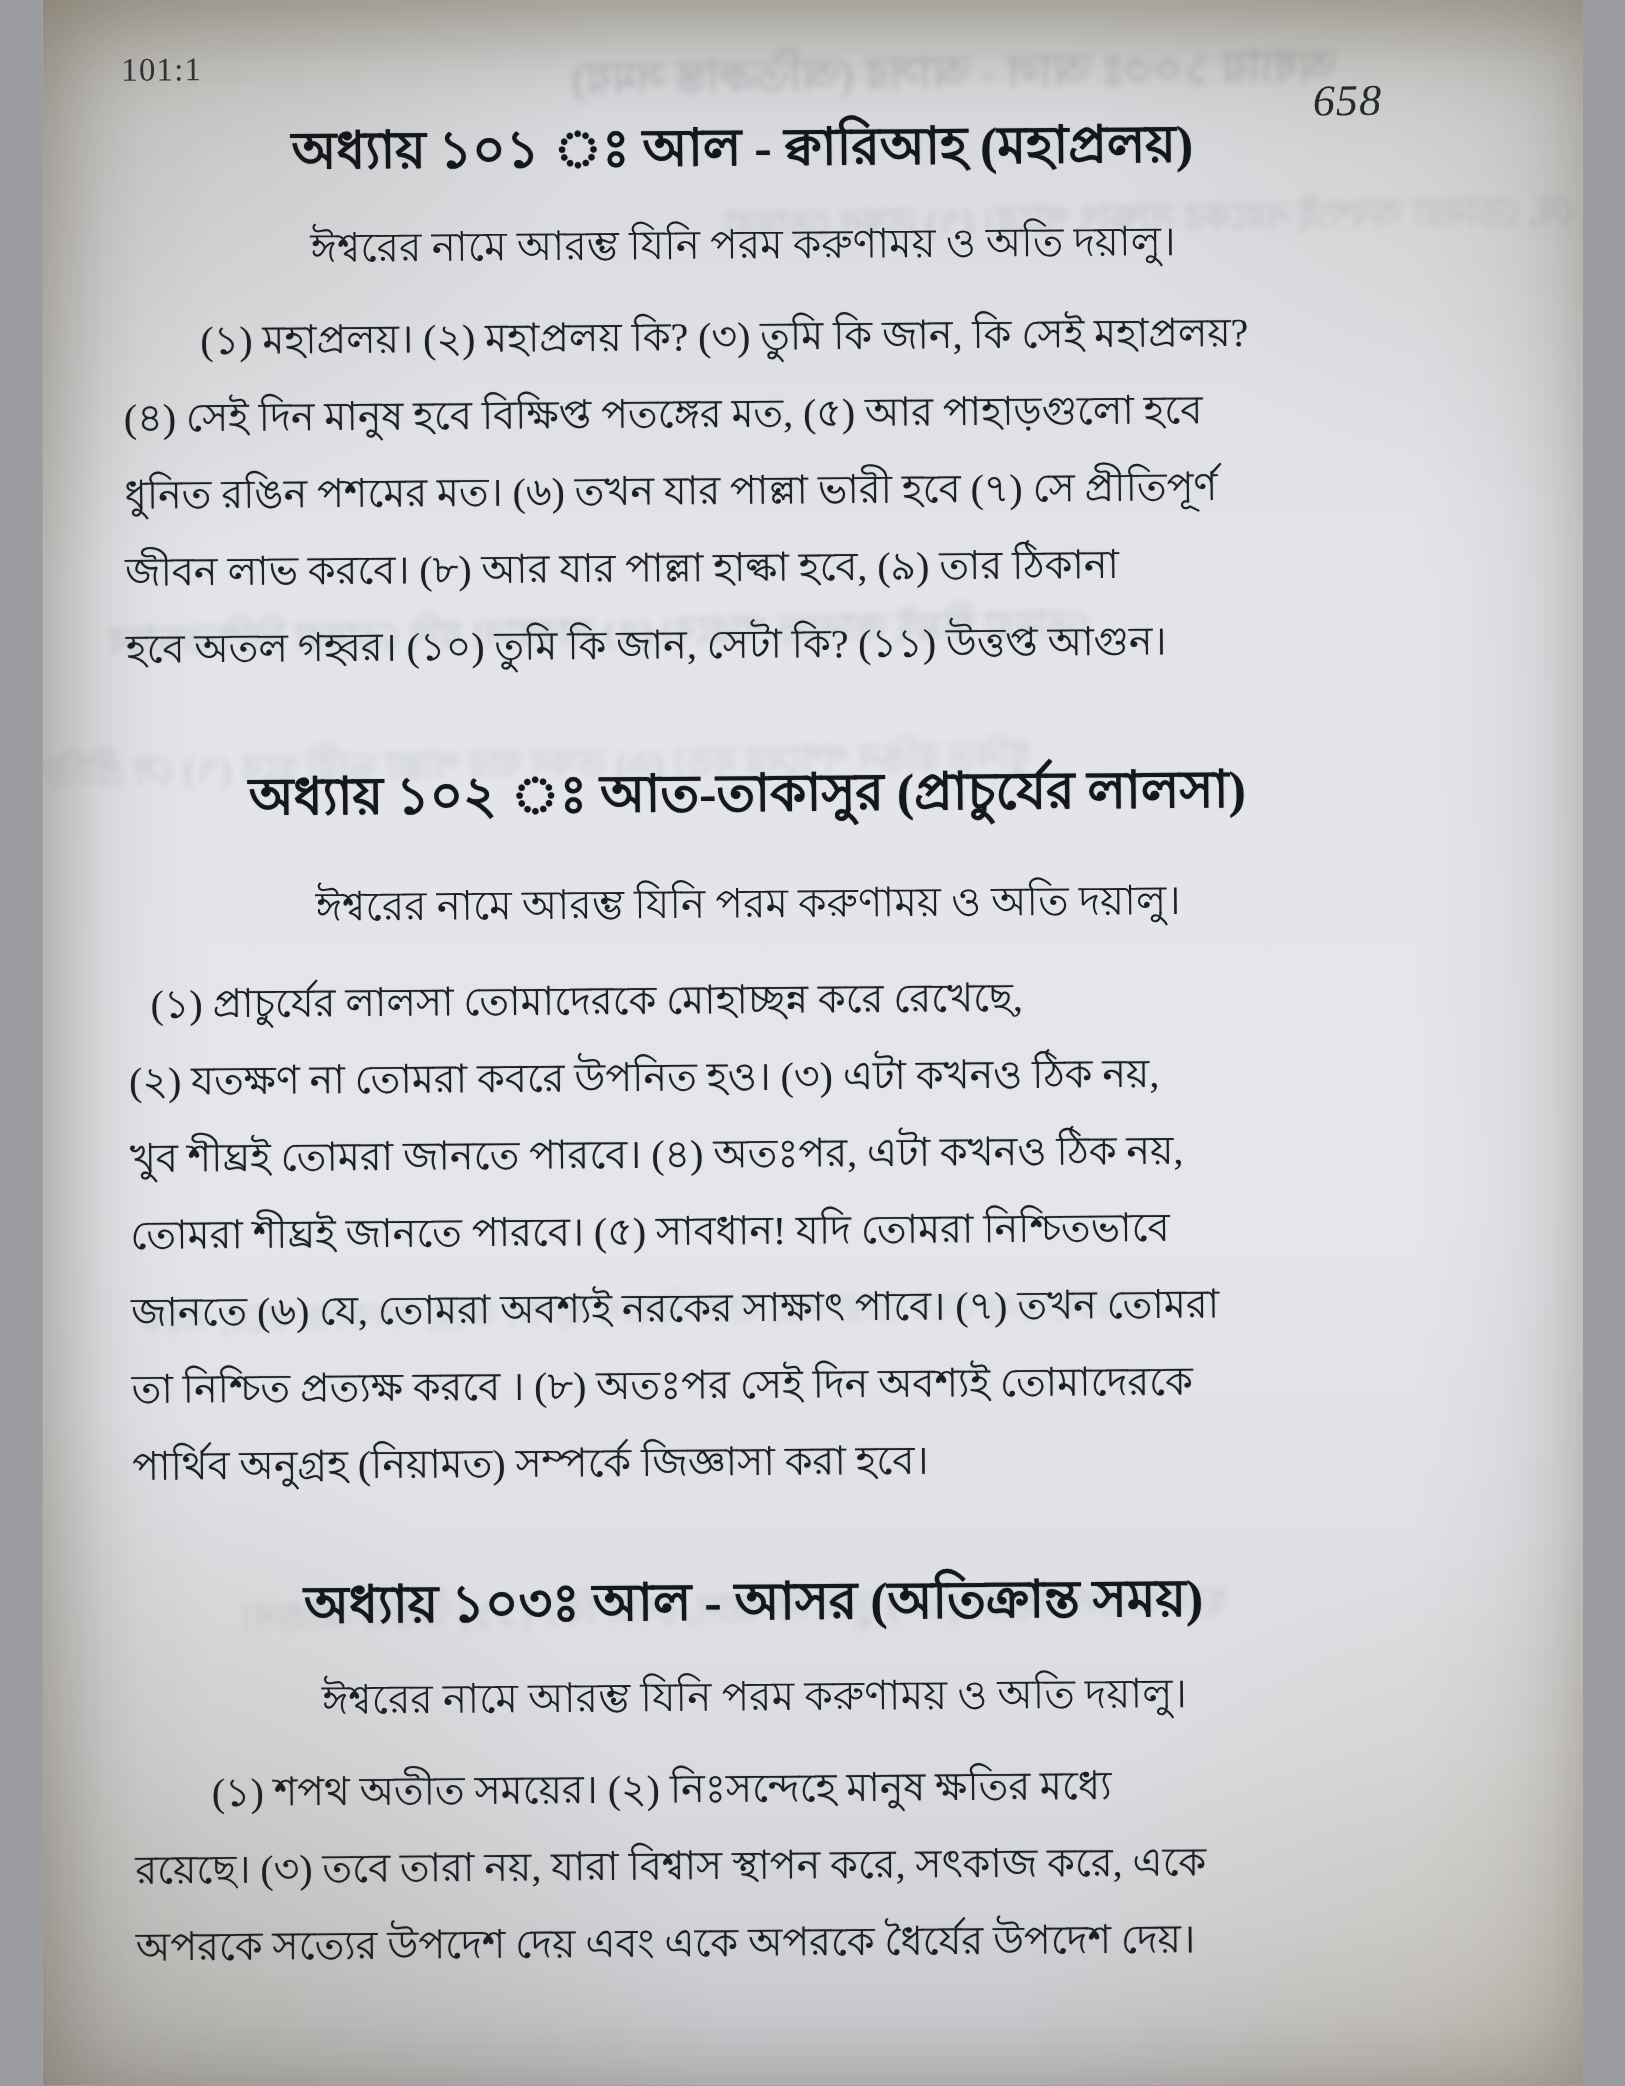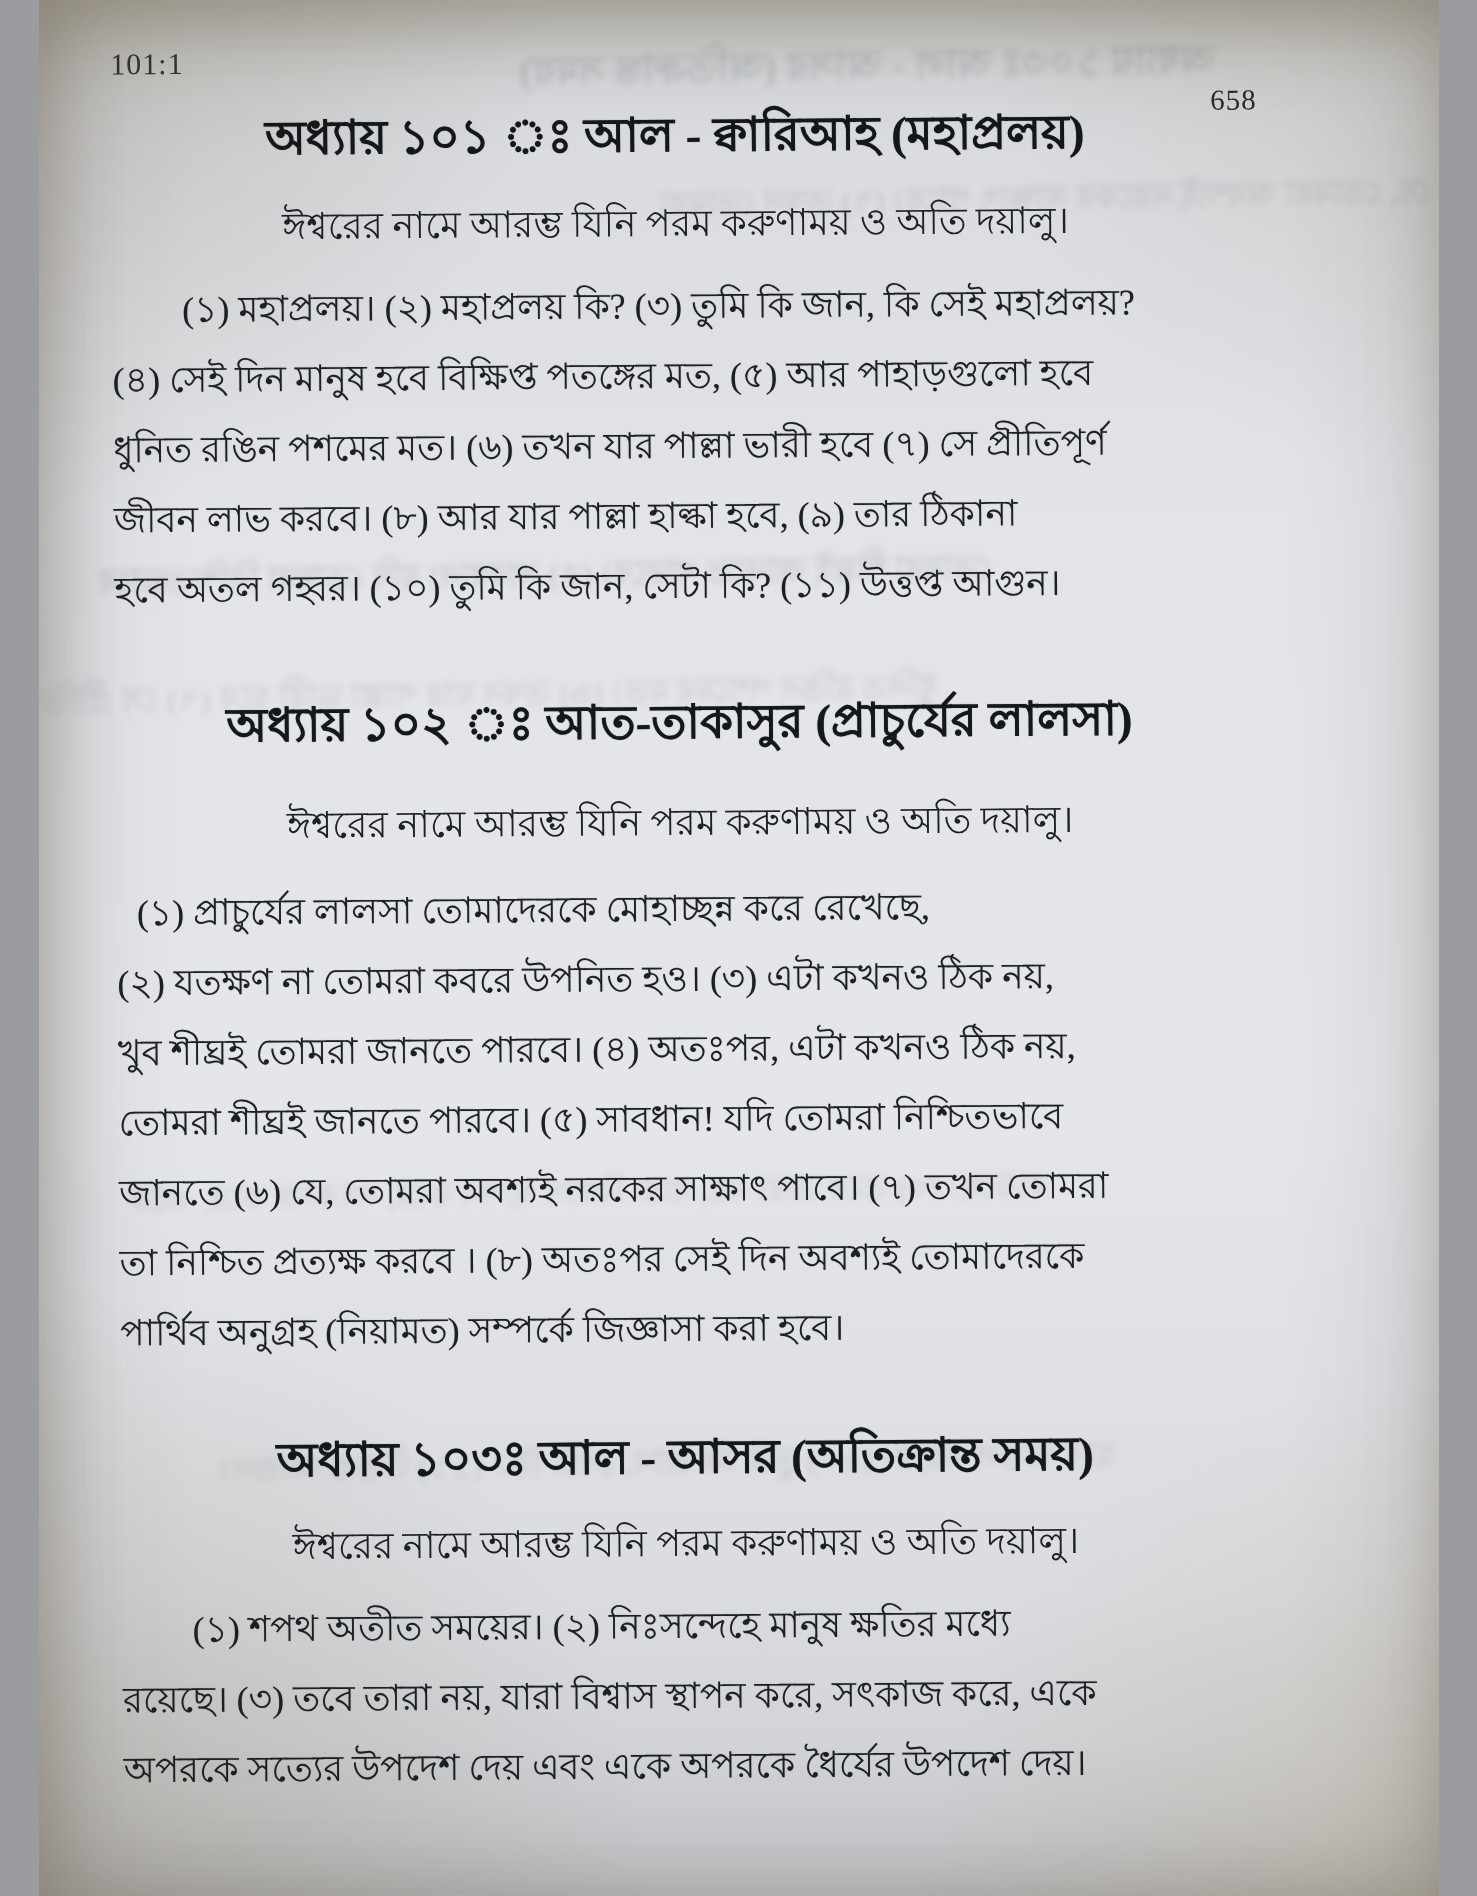--- a/index.html
+++ b/index.html
@@ -47,24 +47,25 @@
   }
   .verse-ref {
     font-size: 30px;
     line-height: 36px;
     color: #2e3338;
     letter-spacing: 1px;
   }
   .page-num {
     position: absolute;
     right: -18px;
-    top: 46px;
-    font-size: 29px;
+    top: 30px;
+    font-size: 40px;
     color: #262b30;
     letter-spacing: 1px;
+    font-style: italic;
   }
 
   .chapter-heading {
     margin: 0;
     font-size: 47px;
     line-height: 63px;
     font-weight: 700;
     text-align: center;
     color: #14171b;
     white-space: nowrap;

